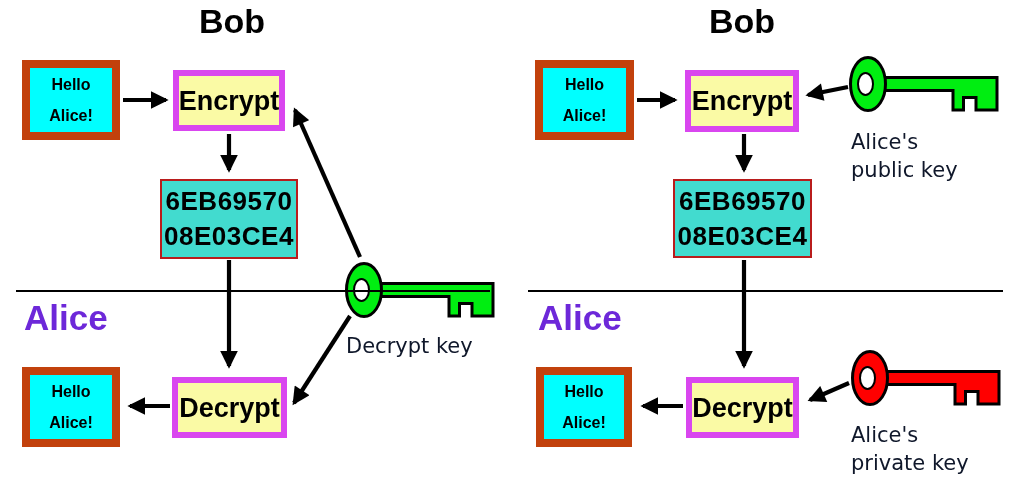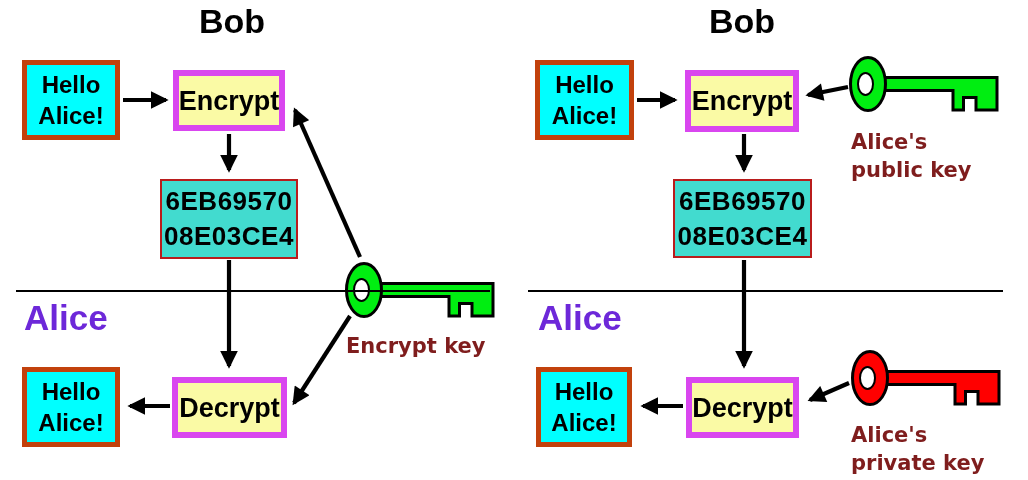--- a/index.html
+++ b/index.html
@@ -6,32 +6,32 @@
   #canvas{
     position:relative;width:1028px;height:480px;background:#ffffff;
     font-family:"Liberation Sans", sans-serif;overflow:hidden;
   }
   #overlay{position:absolute;left:0;top:0;width:1028px;height:480px;}
   .box{
     position:absolute;display:flex;align-items:center;justify-content:center;
     text-align:center;font-weight:bold;color:#000;white-space:pre-line;
     box-sizing:border-box;
   }
-  .msgbox{border:5px solid #c2410c;font-size:24px;line-height:31px;}
+  .msgbox{border:8px solid #c2410c;font-size:16px;line-height:31px;}
   .procbox{border:6px solid #d946ef;font-size:27px;line-height:30px;}
   .cipherbox{border:2px solid #b91c1c;font-size:26px;line-height:35px;letter-spacing:0.5px;}
   .title{
     position:absolute;font-weight:bold;font-size:34px;color:#000;
     transform:translateX(-50%);white-space:nowrap;
   }
   .sectionlabel{
     position:absolute;font-weight:bold;font-size:35px;color:#6d28d9;white-space:nowrap;
   }
   .keylabel{
-    position:absolute;font-weight:bold;font-size:21px;line-height:28px;color:#7f1d1d;
+    position:absolute;font-weight:normal;font-size:21px;line-height:28px;color:#0f172a;
     font-family:"DejaVu Sans", sans-serif;white-space:pre-line;
   }
   .flow{stroke:#000;stroke-width:4.2;}
   .divider{stroke:#000;stroke-width:2.2;}
 </style>
 </head>
 <body>
 
 <div id="canvas">
 
@@ -79,21 +79,21 @@
   <div class="box cipherbox" style="left: 160px; top: 179px; width: 138px; height: 80px; background-color: rgb(66, 219, 207);">6EB69570
 08E03CE4</div>
 
   <div class="sectionlabel" style="left:24px;top:298px;">Alice</div>
 
   <div class="box procbox" style="left: 172px; top: 377px; width: 115px; height: 61px; background-color: rgb(250, 250, 165);">Decrypt</div>
 
   <div class="box msgbox" style="left: 22px; top: 367px; width: 98px; height: 80px; background-color: rgb(0, 255, 255);">Hello
 Alice!</div>
 
-  <div class="keylabel" style="left:346px;top:332px;">Encrypt key</div>
+  <div class="keylabel" style="left:346px;top:332px;">Decrypt key</div>
 
   <div class="title" style="left:742px;top:2px;">Bob</div>
 
   <div class="box msgbox" style="left: 535px; top: 60px; width: 99px; height: 80px; background-color: rgb(0, 255, 255);">Hello
 Alice!</div>
 
   <div class="box procbox" style="left: 685px; top: 70px; width: 114px; height: 62px; background-color: rgb(250, 250, 165);">Encrypt</div>
 
   <div class="box cipherbox" style="left: 673px; top: 179px; width: 139px; height: 79px; background-color: rgb(66, 219, 207);">6EB69570
 08E03CE4</div>

